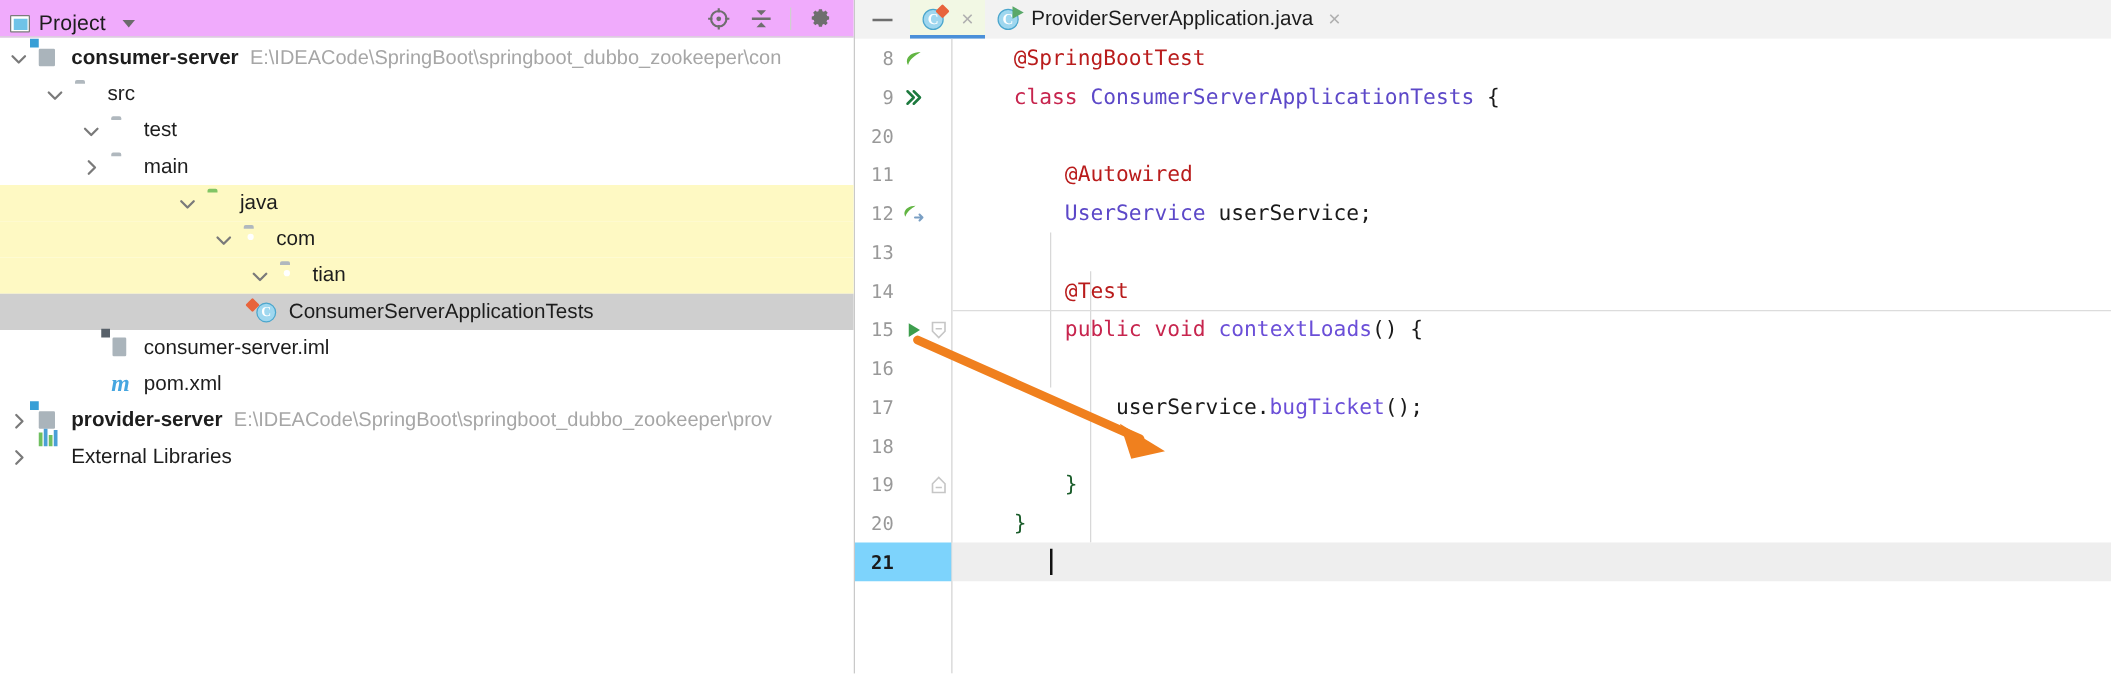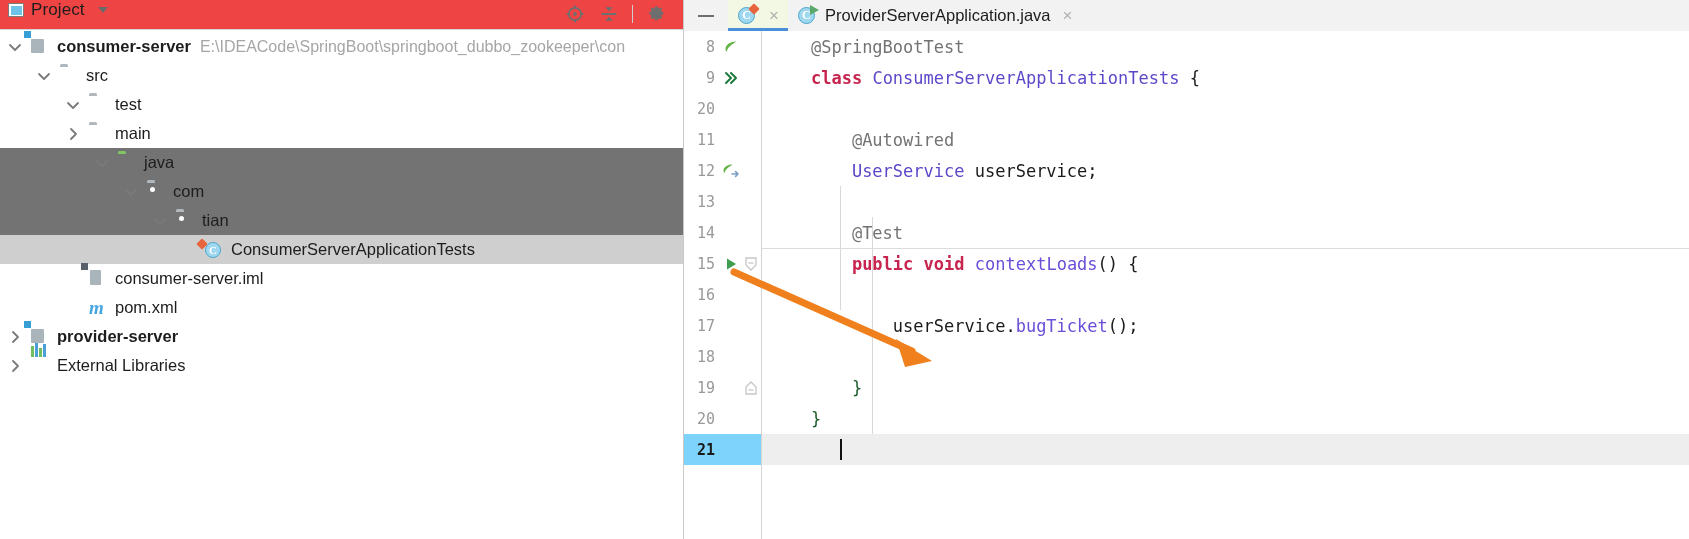--- a/index.html
+++ b/index.html
@@ -26,24 +26,24 @@
     width: 684px;
     height: 539px;
     background: #ffffff;
     border-right: 1px solid #c9c9c9;
     box-sizing: border-box;
     overflow: hidden;
     flex: none;
   }
   #project-header {
     height: 30px;
-    background: #ef4444;
+    background: #f0abfc;
     border-bottom: 1px solid #d6d6d6;
     display: flex;
-    align-items: flex-start;
+    align-items: flex-end;
     padding: 0 10px 0 8px;
     box-sizing: border-box;
   }
   .pw-title-wrap {
     display: flex;
     align-items: center;
     gap: 7px;
   }
   .pw-win-icon {
     width: 16px; height: 14px;
@@ -97,21 +97,21 @@
     user-select: none;
   }
   .tree-row {
     height: 29px;
     display: flex;
     align-items: center;
     white-space: nowrap;
     position: relative;
     cursor: default;
   }
-  .tree-row.green  { background: #737373; }
+  .tree-row.green  { background: #fef9c3; padding-left: 48px; }
   .tree-row.selected { background: #cfcfcf; }
   .twisty {
     width: 18px;
     height: 29px;
     display: flex;
     align-items: center;
     justify-content: center;
     flex: none;
     cursor: pointer;
   }
@@ -424,22 +424,22 @@
   .cline.current {
     background: #eeeeee;
   }
   .cline.current::before {
     content: "";
     position: absolute;
     left: 0; right: -2000px; top: 0; bottom: 0;
     background: #eeeeee;
     z-index: -1;
   }
-  .tok-ann   { color: #737373; }
-  .tok-kw    { color: #c7254e; font-weight: bold; }
+  .tok-ann   { color: #b91c1c; }
+  .tok-kw    { color: #c7254e; font-weight: normal; }
   .tok-type  { color: #5c48c8; }
   .tok-plain { color: #1a1a1a; }
   .tok-method{ color: #6b4fd8; }
   .tok-brace { color: #1a5c2a; }
   .tok-punct { color: #1a1a1a; }
   .indent-guide {
     position: absolute;
     width: 1px;
     background: #d8d8d8;
   }
@@ -610,20 +610,21 @@
         <div class="tree-row">
           <span style="display: inline-block; flex: 0 0 auto; width: 6px; height: 29px;"></span>
           <span class="twisty">
             <svg width="16" height="16" viewBox="0 0 16 16">
               <path d="M6 3 L11 8 L6 13" fill="none" stroke="#7a7a7a" stroke-width="1.8" stroke-linecap="round" stroke-linejoin="round"></path>
             </svg>
           </span>
           <span style="display:inline-block;width:7px;flex:none;"></span>
           <span class="tree-icon"><span class="ic-module"></span></span>
           <span class="tree-label bold">provider-server</span>
+          <span class="tree-path">E:\IDEACode\SpringBoot\springboot_dubbo_zookeeper\prov</span>
         </div>
         <div class="tree-row">
           <span style="display: inline-block; flex: 0 0 auto; width: 6px; height: 29px;"></span>
           <span class="twisty">
             <svg width="16" height="16" viewBox="0 0 16 16">
               <path d="M6 3 L11 8 L6 13" fill="none" stroke="#7a7a7a" stroke-width="1.8" stroke-linecap="round" stroke-linejoin="round"></path>
             </svg>
           </span>
           <span style="display:inline-block;width:7px;flex:none;"></span>
           <span class="tree-icon"><span class="ic-libs"><i style="left:0;height:11px;background:#6fbf5f;"></i><i style="left:4px;height:14px;background:#4a9fd6;"></i><i style="left:8px;height:9px;background:#6fbf5f;"></i><i style="left:12px;height:13px;background:#4a9fd6;"></i></span></span>

